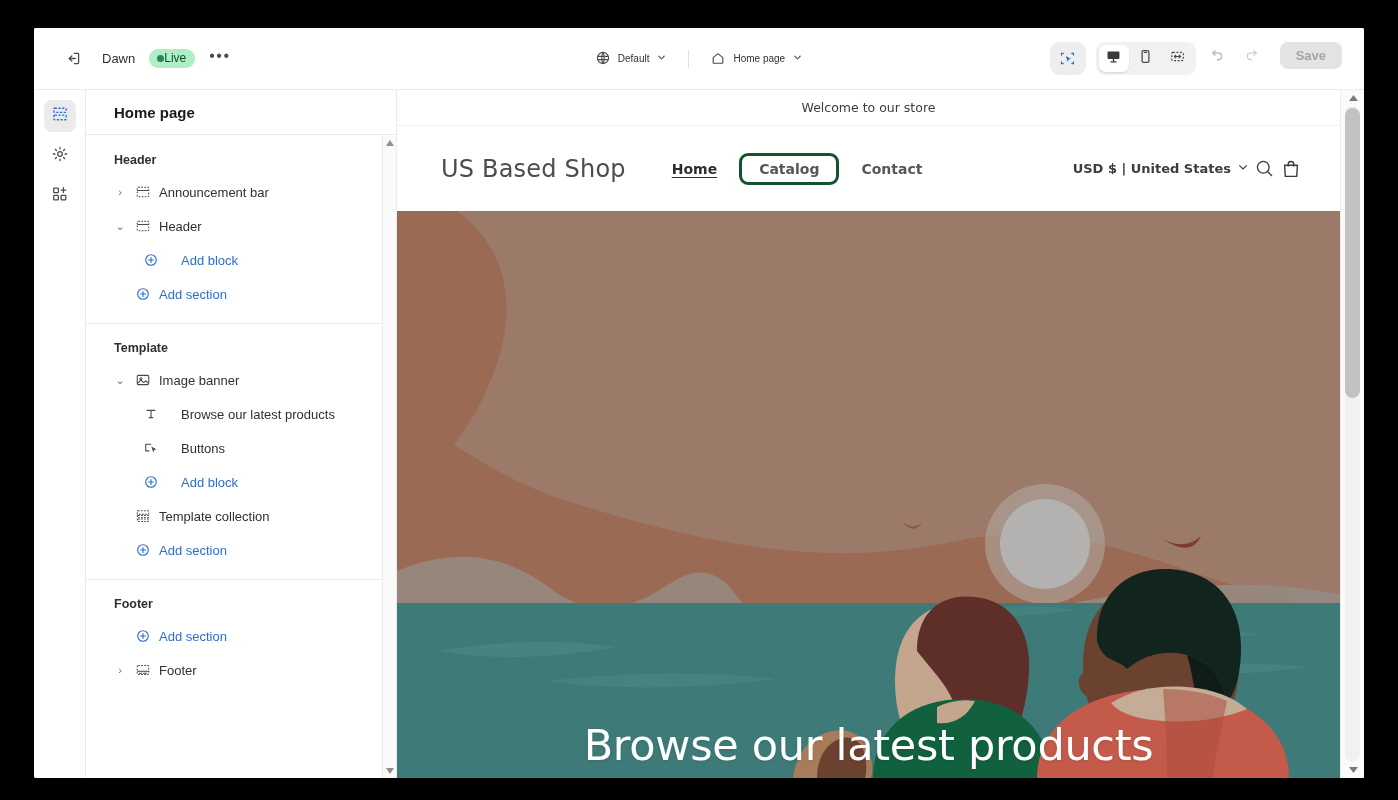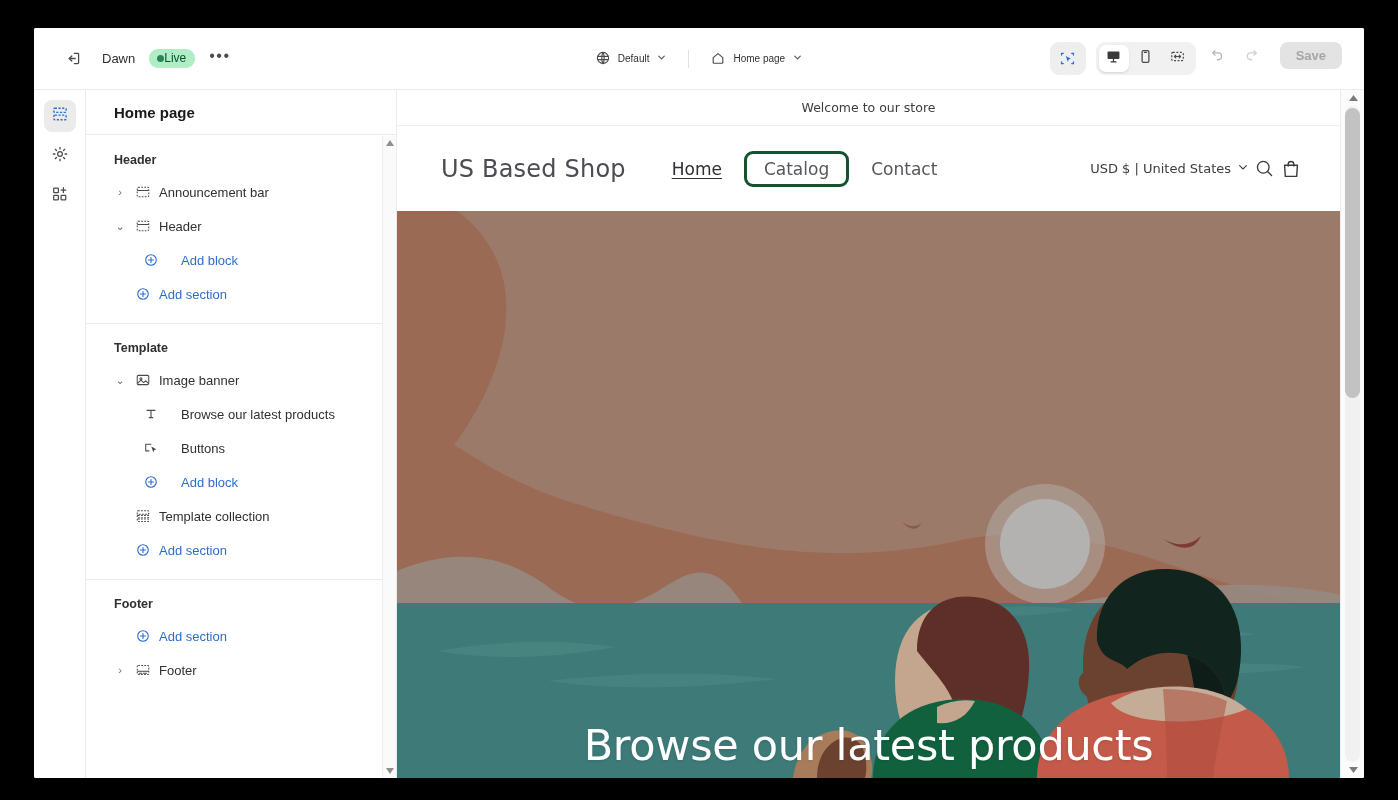--- a/index.html
+++ b/index.html
@@ -156,30 +156,31 @@
     height: 85px; display: flex; align-items: center;
     padding: 0 38px 0 44px;
     background: #ffffff;
   }
   .brand {
     font-size: 24px; color: #4c4c52; letter-spacing: 0.2px;
     font-family: "DejaVu Sans", sans-serif; font-weight: 400;
   }
   .navlinks { display: flex; align-items: center; gap: 12px; margin-left: 36px; }
   .navlink {
-    font-size: 17px; color: #57565c; padding: 6px 10px;
+    font-size: 14px; color: #57565c; padding: 6px 10px;
     font-family: "DejaVu Sans", sans-serif;
+    font-weight: bold;
   }
   .navlink.underlined { text-decoration: underline; text-underline-offset: 3px; color: #2e2e33; }
   .navlink.highlight {
     position: relative;
     border: 3px solid #14532d; border-radius: 9px;
     padding: 5px 17px;
   }
-  .hdr-right { margin-left: auto; display: flex; align-items: center; gap: 5px; }
+  .hdr-right { margin-left: auto; display: flex; align-items: center; gap: 5px; font-weight: bold; }
   .currency {
     display: flex; align-items: center; gap: 6px;
     font-size: 13px; color: #3c3c41;
     font-family: "DejaVu Sans", sans-serif;
   }
   .hicon { color: #3a3a3f; display: flex; }
 
   .hero { position: relative; width: 943px; height: 567px; overflow: hidden; background: #9c7a69; }
   .hero svg { position: absolute; left: 0; top: 0; }
   .hero-title {

